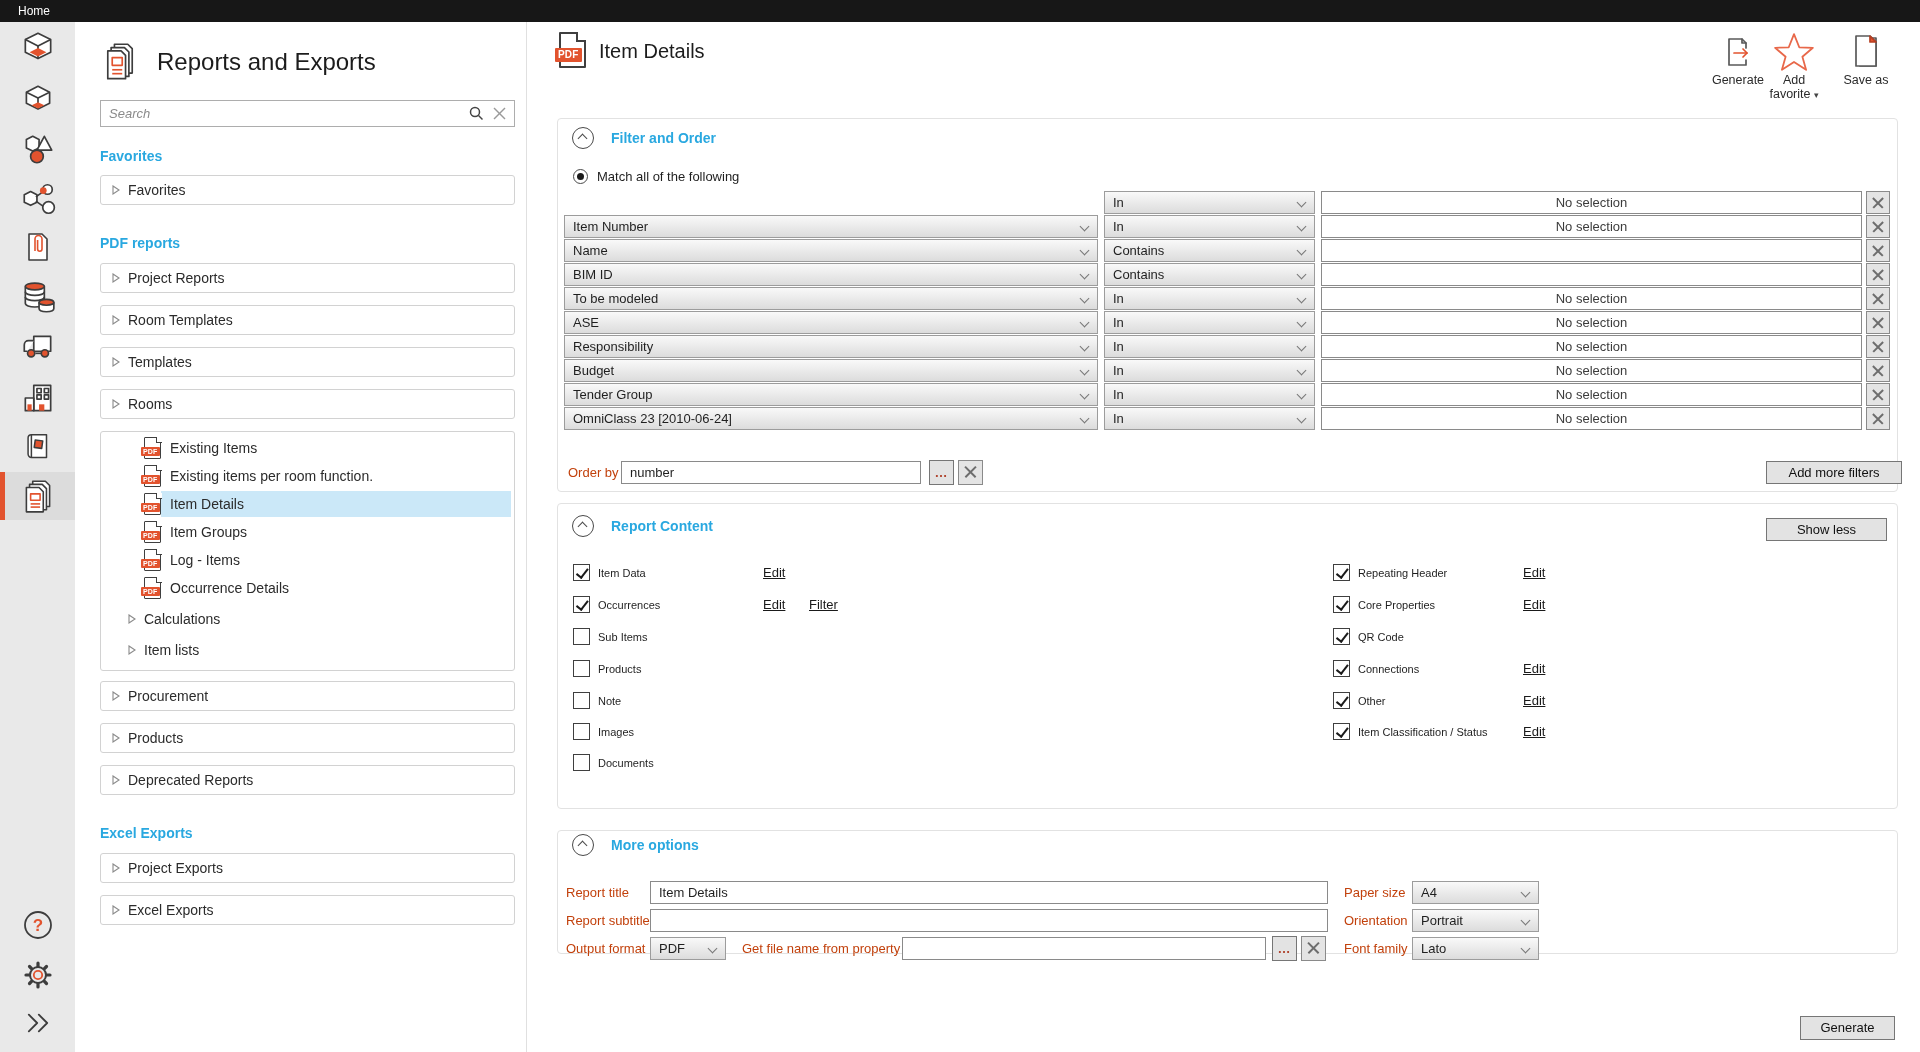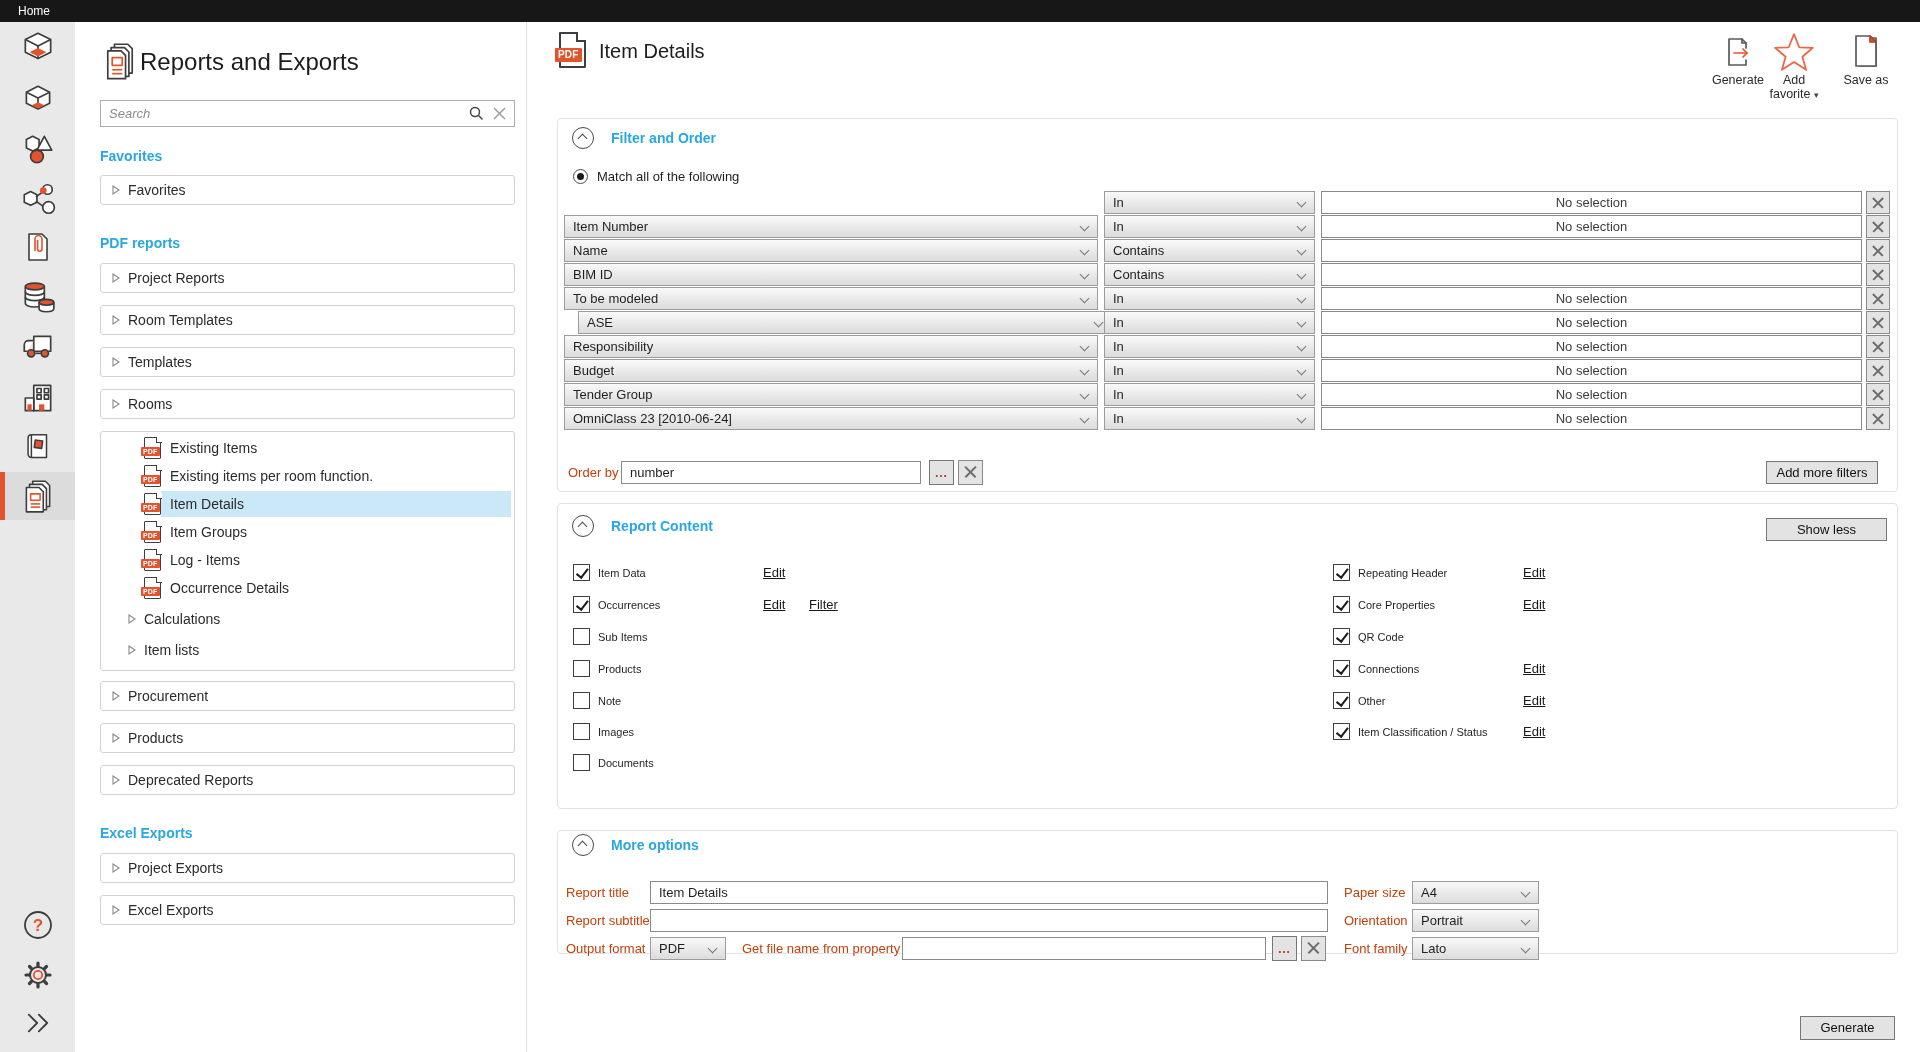--- a/index.html
+++ b/index.html
@@ -10,21 +10,21 @@
   #topbar{position:absolute;left:0;top:0;width:1920px;height:22px;background:#171717;}
   #topbar .home{color:#fff;font-size:12px;line-height:22px;padding-left:18px;display:inline-block;}
   
   #rail{position:absolute;left:0;top:22px;width:75px;height:1030px;background:#e9e9e9;}
   .rail-item{position:absolute;left:0;width:75px;height:48px;display:flex;align-items:center;justify-content:center;}
   .rail-item.active{background:#dcdcdc;}
   .rail-item.active::before{content:'';position:absolute;left:0;top:0;bottom:0;width:5px;background:#e2532e;}
   
   #sidebar{position:absolute;left:75px;top:22px;width:452px;height:1030px;background:#fff;
            border-right:1px solid #e0e0e0;box-sizing:border-box;padding:0 11px 0 25px;}
-  #sb-head{display:flex;align-items:center;padding-top:14px;height:52px;}
+  #sb-head{display:flex;align-items:center;gap:17px;padding-top:14px;height:52px;}
   #sb-title{font-size:24px;color:#1c1c1c;}
   #sb-search{position:relative;margin-top:12px;height:25px;border:1px solid #adadad;background:#fff;padding-left:12px;}
   #sb-search input{position:absolute;inset:0;border:0;outline:none;padding:0 48px 0 8px;font-size:13px;
                    font-family:inherit;color:#333;background:transparent;}
   #sb-search input::placeholder{font-style:italic;color:#8a8a8a;}
   .sb-search-ico{position:absolute;top:5px;cursor:pointer;}
   .sb-heading{font-size:14px;font-weight:bold;color:#29a8e0;margin-top:30px;}
   .sb-heading.first{margin-top:21px;}
   .tbox{margin-top:12px;min-height:28px;border:1px solid #d2d2d2;border-radius:3px;background:#fff;
         display:flex;align-items:center;padding-left:11px;font-size:14px;color:#2b2b2b;cursor:pointer;}
@@ -479,21 +479,21 @@
         </div>
       <div class="xbtn" style="left:1308px"></div>
     </div>
     <div class="frow" style="top:168px">
       <div class="combo" style="left:6px;width:534px"><span>To be modeled</span></div>
       <div class="combo" style="left:546px;width:211px"><span>In</span></div>
       <div class="vbox sel" style="left:763px;width:541px"><span>No selection</span></div>
       <div class="xbtn" style="left:1308px"></div>
     </div>
     <div class="frow" style="top:192px">
-      <div class="combo" style="left:20px;width:534px"><span>ASE</span></div>
+      <div class="combo" style="left:6px;width:534px"><span>ASE</span></div>
       <div class="combo" style="left:546px;width:211px"><span>In</span></div>
       <div class="vbox sel" style="left:763px;width:541px"><span>No selection</span></div>
       <div class="xbtn" style="left:1308px"></div>
     </div>
     <div class="frow" style="top:216px">
       <div class="combo" style="left:6px;width:534px"><span>Responsibility</span></div>
       <div class="combo" style="left:546px;width:211px"><span>In</span></div>
       <div class="vbox sel" style="left:763px;width:541px"><span>No selection</span></div>
       <div class="xbtn" style="left:1308px"></div>
     </div>
@@ -517,21 +517,21 @@
     </div>
 
     <span class="formlabel" style="left:10px;top:342px">Order by</span>
     <div class="textin" style="left:63px;top:342px;width:300px">
       <input value="number" style="">
     </div>
     <div class="btn" style="position:absolute;left:371px;top:341px;width:25px;height:25px;line-height:23px">
       <span class="dots">…</span>
     </div>
     <div class="xbtn" style="left:400px;top:341px;width:25px;height:25px"></div>
-    <div class="btn" style="position:absolute;left:1208px;top:342px;width:112px;height:23px">Add more filters</div>
+    <div class="btn" style="position:absolute;left:1208px;top:342px;width:136px;height:23px">Add more filters</div>
   </div>
 
   <div class="card" style="top:481px;height:306px">
     <div class="sechead" style="top:11px">
       <span class="collapse-circle"></span>
       <span class="sectitle">Report Content</span>
     </div>
     <div class="btn" style="position:absolute;left:1208px;top:14px;width:121px;height:23px">Show less</div>
 
     <div class="cbrow" style="top:58px">

